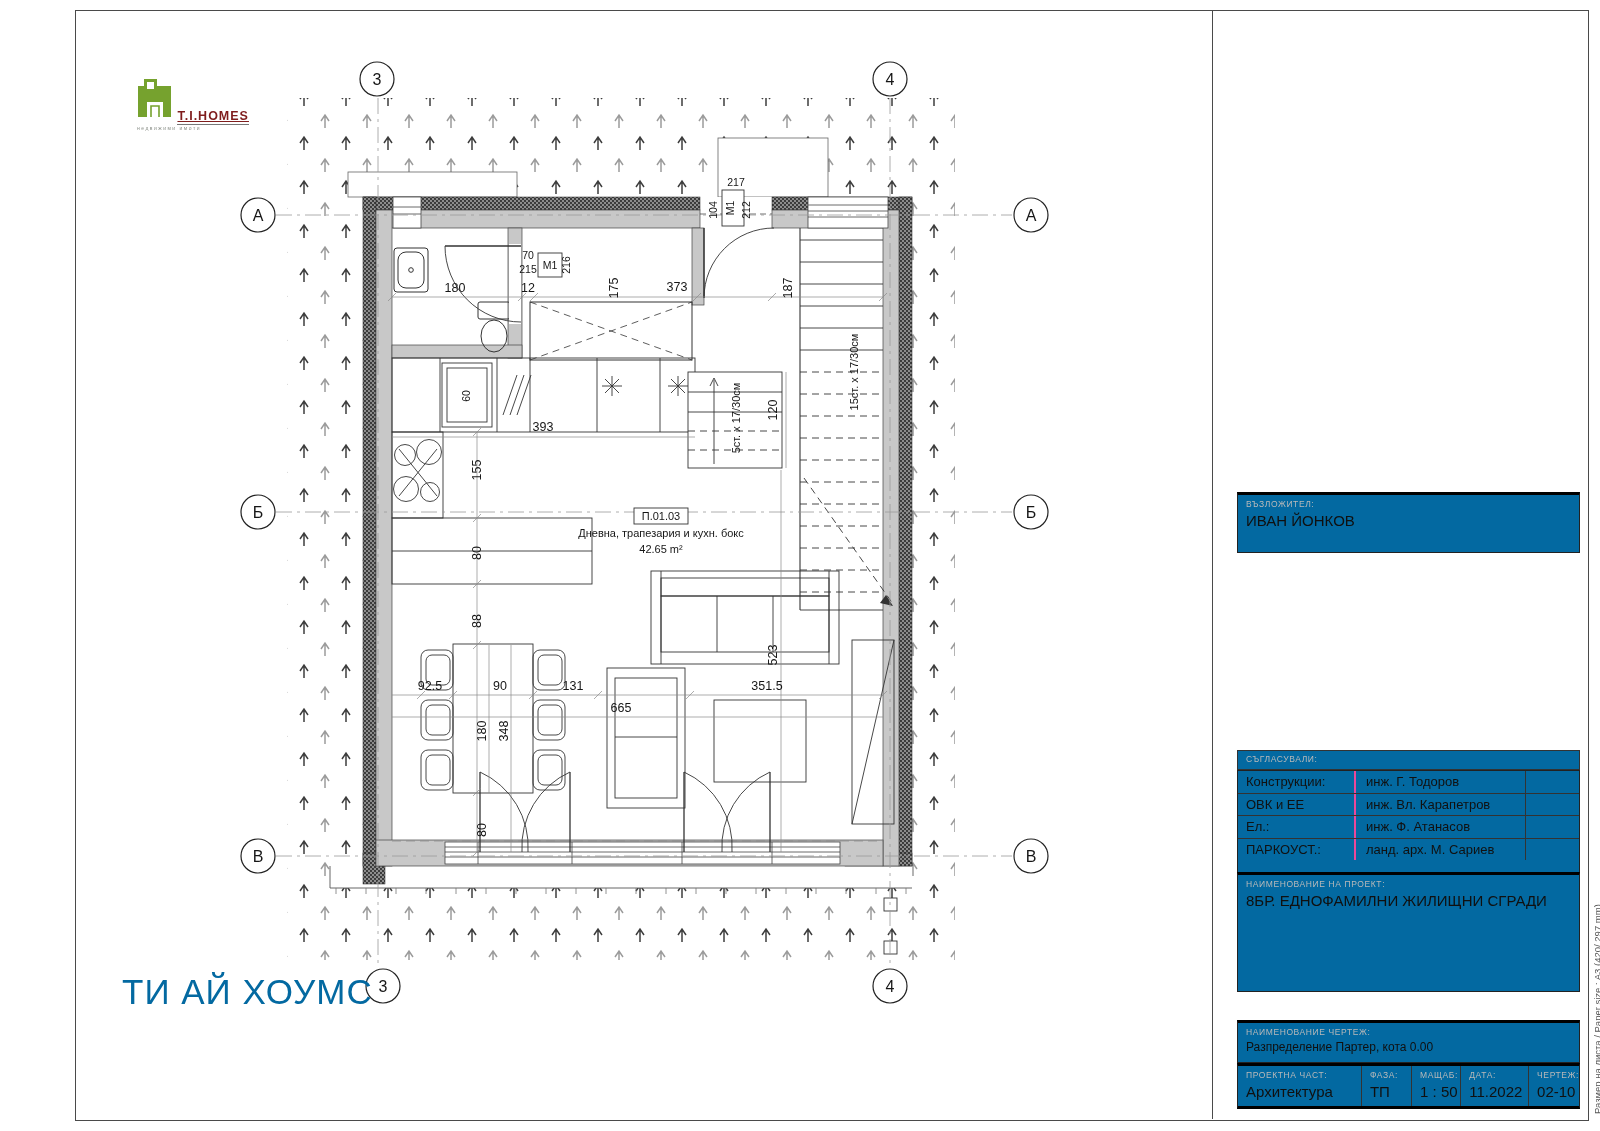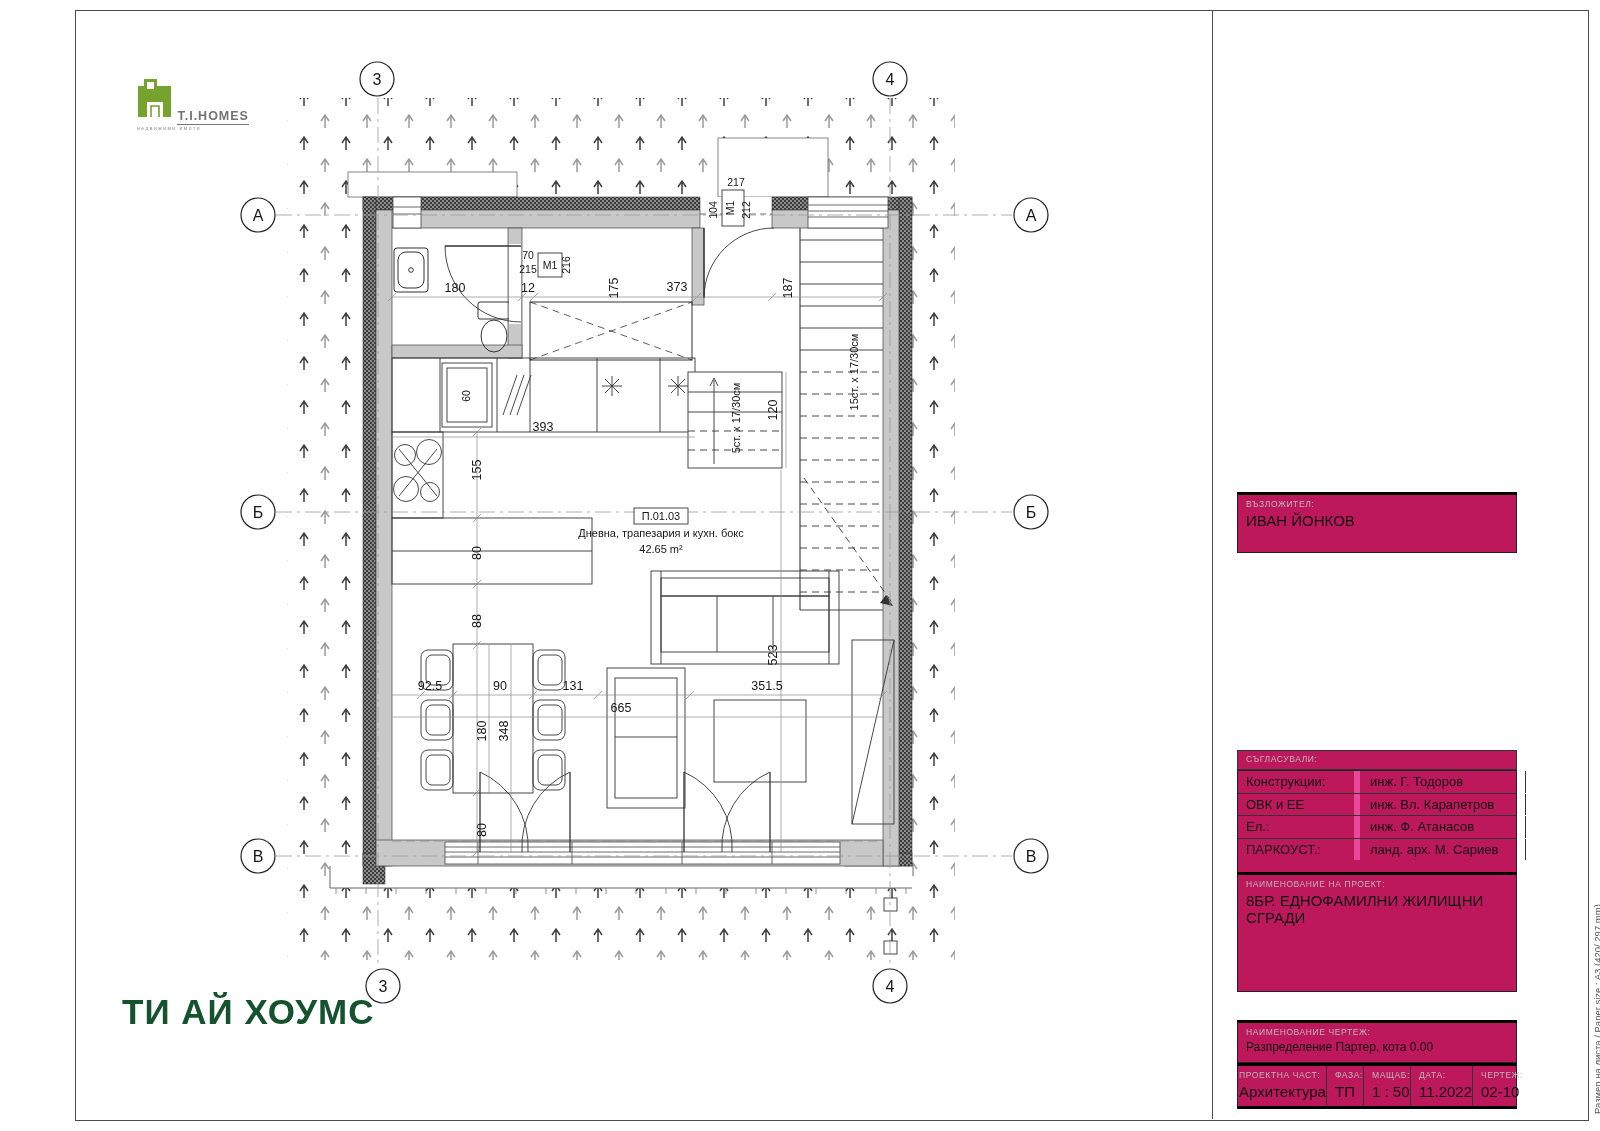--- a/index.html
+++ b/index.html
@@ -2,50 +2,50 @@
 <html><head>
 <meta charset="utf-8">
 <style>
   html,body{margin:0;padding:0;background:#fff;}
   .sheet{position:relative;width:1600px;height:1131px;background:#fff;
          font-family:"Liberation Sans",sans-serif;overflow:hidden;color:#111;}
   .frame{position:absolute;left:75px;top:10px;width:1512px;height:1109px;
          border:1px solid #4a4a4a;}
   
   .logo{position:absolute;left:137px;top:78px;width:120px;}
-  .logo .brand{font-size:12.5px;font-weight:bold;color:#737373;letter-spacing:1px;
-               border-bottom:1px solid #777;display:inline-block;padding-bottom:1px;margin-top:2px;}
+  .logo .brand{font-size:12.5px;font-weight:bold;color:#7f1d1d;letter-spacing:1px;
+               border-bottom:1px solid #777;display:inline-block;padding-bottom:1px;margin-top:2px;text-decoration:underline;}
   .logo .tagline{font-size:5px;color:#8a8f88;letter-spacing:1.5px;}
   
-  .watermark{position:absolute;left:122px;top:992px;font-size:35px;font-weight:bold;
-             color:#14532d;letter-spacing:1px;white-space:nowrap;}
+  .watermark{position:absolute;left:122px;top:972px;font-size:35px;font-weight:normal;
+             color:#0369a1;letter-spacing:1px;white-space:nowrap;}
   
   .plansvg{position:absolute;left:0;top:0;}
   .plansvg text{font-family:"Liberation Sans",sans-serif;fill:#161616;}
   .dim{font-size:12.5px;}
   .dimsm{font-size:10.5px;}
   .bubble-t{font-size:16px;}
   .roomid{font-size:11px;}
   .roomnm{font-size:11px;}
   .stairtx{font-size:11px;}
   
   .tb{position:absolute;left:1212px;top:10px;width:376px;height:1109px;
       border-left:1px solid #4a4a4a;}
-  .tb-sec{position:absolute;left:24px;width:280px;box-sizing:border-box;background:#be185d;}
+  .tb-sec{position:absolute;left:24px;width:343px;box-sizing:border-box;background:#0369a1;}
   .tb-label{font-size:8.5px;color:#b9b9b9;letter-spacing:0.6px;padding:4px 0 0 8px;}
   .tb-value{font-size:15px;color:#101010;padding:3px 0 0 8px;}
   .sec-client{top:482px;height:61px;border:1px solid #222;border-top:3px solid #000;}
   .sec-designer{top:543px;height:76px;border:1px solid #222;border-top:3px solid #000;}
   .sec-approvals{top:740px;height:20px;border:1px solid #333;}
   .sec-table{top:760px;height:130px;border:1px solid #222;}
   .tb-row{display:grid;grid-template-columns:116px 171px 1fr;height:21.6px;
           border-bottom:1px solid #333;align-items:center;}
   .tb-row:last-child{border-bottom:none;}
   .tb-role{font-size:13px;padding-left:8px;}
-  .tb-name{font-size:13px;padding-left:10px;border-left:6px solid #ec4899;height:100%;
+  .tb-name{font-size:13px;padding-left:10px;border-left:2px solid #ec4899;height:100%;
            display:flex;align-items:center;}
   .tb-tail{border-left:1px solid #333;height:100%;}
   .sec-project{top:862px;height:120px;border:1px solid #222;border-top:3px solid #000;}
   .sec-drawing{top:1010px;height:43px;border:1px solid #222;border-top:3px solid #000;}
   .sec-bottom{top:1053px;height:46px;border:1px solid #222;border-top:3px solid #000;
               border-bottom:3px solid #000;display:flex;justify-content:center;}
   .bcell{border-right:1px solid #333;box-sizing:border-box;height:100%;}
   .bcell:last-child{border-right:none;}
   .bc1{width:126px;} .bc2{width:51px;} .bc3{width:50px;} .bc4{width:69px;} .bc5{flex:1;}
   

